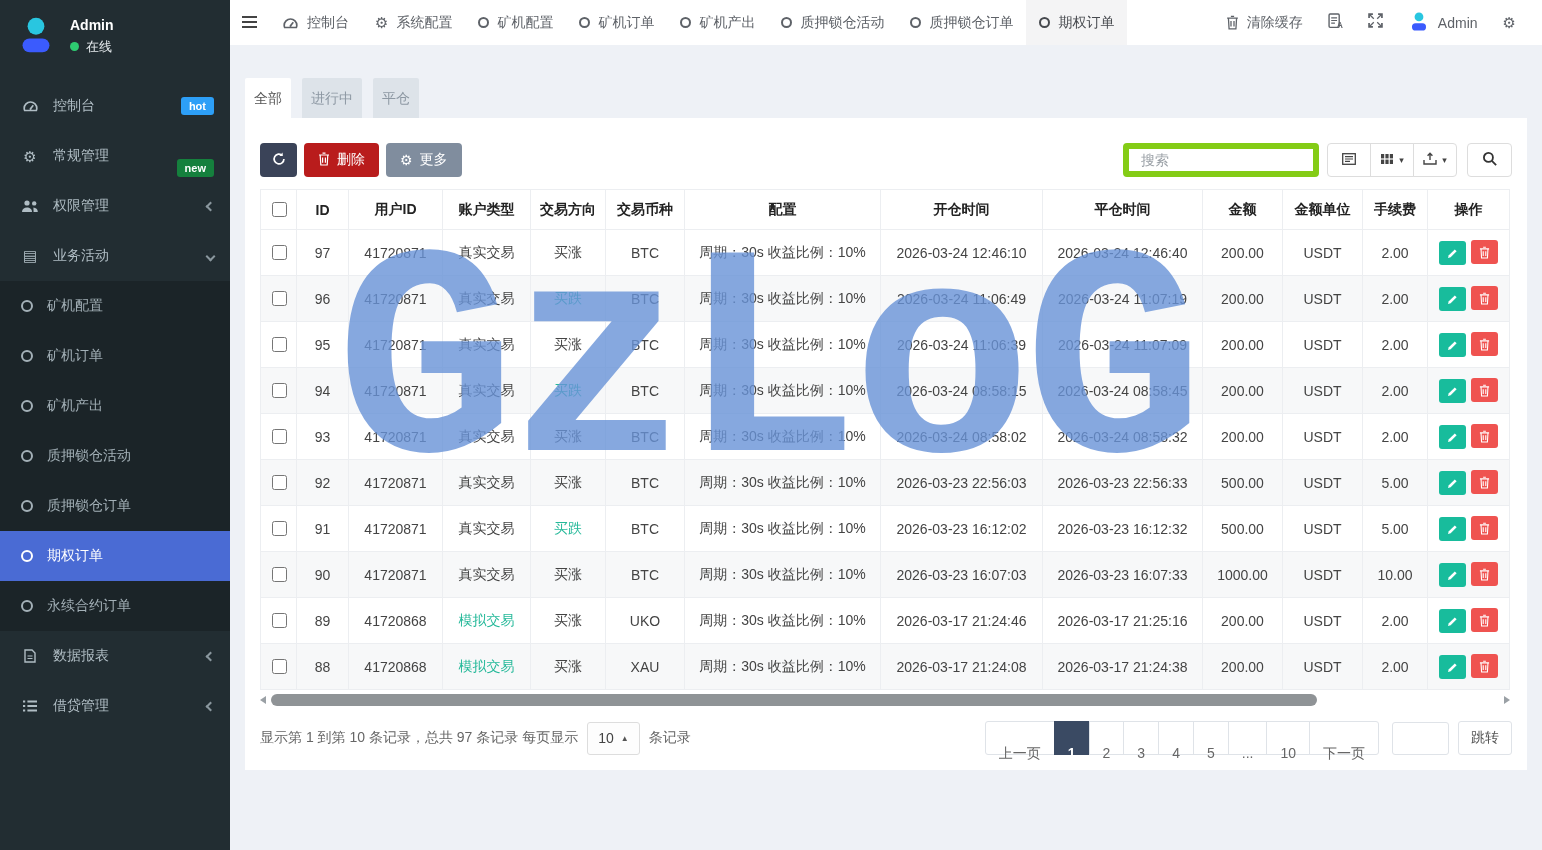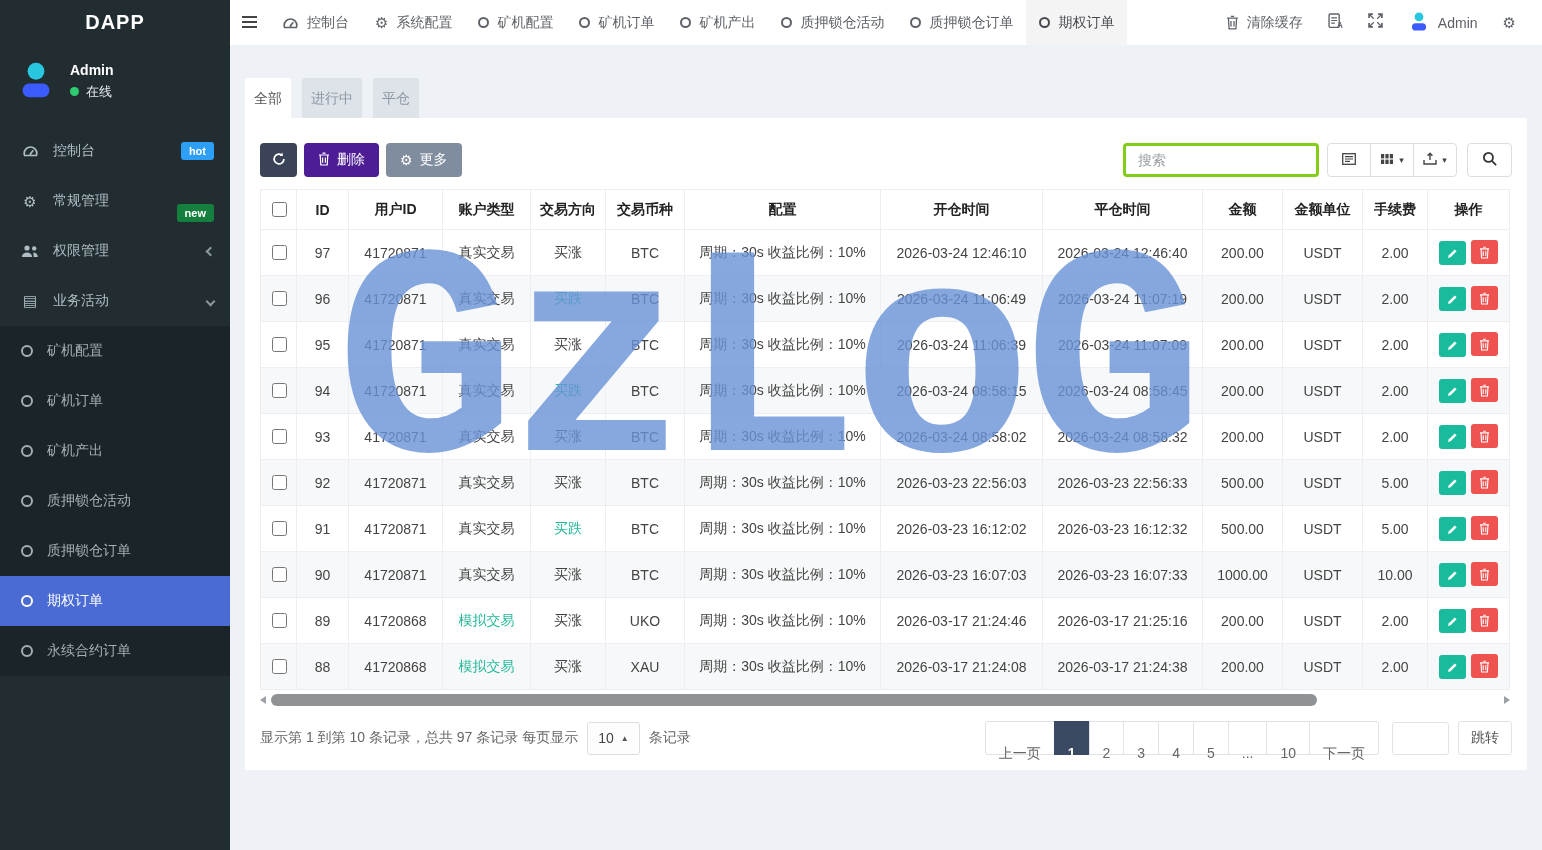--- a/index.html
+++ b/index.html
@@ -43,25 +43,25 @@
   
   .content{position:absolute;left:230px;top:45px;right:0;bottom:0;background:#eef1f6;overflow:hidden}
   .tabs-row{margin:33px 15px 0;display:flex}
   .tab{height:40px;line-height:40px;padding:0 9px;font-size:14px;color:#8d98a3;background:#dde3e9;margin-right:11px;cursor:pointer;border-radius:2px 2px 0 0}
   .tab.active{background:#fff;color:#555}
   .card{margin:0 15px;background:#fff;padding:10px 15px 15px;min-height:628px}
 
   .toolbar{display:flex;align-items:center;margin:15px 0 12px}
   .btn{height:34px;border:none;border-radius:4px;color:#fff;font-size:14px;display:inline-flex;align-items:center;gap:7px;padding:0 14px;cursor:pointer;margin-right:7px;font-family:inherit}
   .btn-refresh{background:#3a4358;width:37px;justify-content:center;padding:0}
-  .btn-delete{background:#4c1d95}
+  .btn-delete{background:#b91c1c}
   .btn-more{background:#808d9e}
   .btn .gear-glyph{font-size:14px;color:#fff}
   .tb-search{margin-left:auto;display:flex;align-items:center}
-  .search-input{width:196px;height:34px;border:3px solid #84cc16;border-radius:4px;padding:0 12px;font-size:14px;color:#3b82f6;outline:none;font-family:inherit}
+  .search-input{width:196px;height:34px;border:6px solid #84cc16;border-radius:4px;padding:0 12px;font-size:14px;color:#3b82f6;outline:none;font-family:inherit}
   .search-input::placeholder{color:#9aa0a6}
   .btn-group{display:flex;margin-left:8px}
   .gbtn{height:34px;min-width:44px;background:#fff;border:1px solid #ddd;display:flex;align-items:center;justify-content:center;gap:5px;color:#444;margin-left:-1px;cursor:pointer;padding:0 9px}
   .gbtn:first-child{border-radius:4px 0 0 4px;margin-left:0}
   .gbtn:last-child{border-radius:0 4px 4px 0}
   .caret{font-size:9px;color:#444;line-height:1}
   .btn-find{height:34px;width:45px;margin-left:10px;background:#fff;border:1px solid #ddd;border-radius:4px;display:flex;align-items:center;justify-content:center;color:#333;cursor:pointer}
 
   
   table{border-collapse:collapse;table-layout:fixed;width:1249px;font-size:14px}
@@ -97,21 +97,20 @@
 
   
   .watermark{position:absolute;left:246px;top:220px;width:1040px;text-align:center;font-weight:bold;
              font-size:300px;line-height:1;letter-spacing:-8px;color:rgba(104,146,215,0.8);
              z-index:9;pointer-events:none;font-family:Liberation Mono, monospace;user-select:none}
 </style>
 </head>
 <body>
 
 <div class="sidebar">
-  <div class="logo">DAPP</div>
   <div class="user-panel">
     <span>
       <svg width="42" height="42" viewBox="0 0 20 20">
           <circle cx="10" cy="6.3" r="4" fill="#29c6e0"></circle>
           <rect x="3.6" y="12.1" width="12.8" height="6.6" rx="3.3" fill="#3b5bfd"></rect>
         </svg>
     </span>
     <div>
       <div class="user-name">Admin</div>
       <div class="user-status">
@@ -176,20 +175,41 @@
         <span class="ring"></span>
         <span>质押锁仓订单</span>
       </div>
       <div class="s-item active">
         <span class="ring"></span>
         <span>期权订单</span>
       </div>
       <div class="s-item">
         <span class="ring"></span>
         <span>永续合约订单</span>
+      </div>
+    </div>
+  <div id="menu-bottom">
+      <div class="m-item">
+        <span class="icon">
+          <svg width="12" height="14" viewBox="0 0 12 14">
+            <path d="M1 1h7l3 3v9H1z" fill="none" stroke="currentColor" stroke-width="1.4"></path>
+            <path d="M3.5 7h5M3.5 9.5h5" stroke="currentColor" stroke-width="1.2"></path>
+          </svg>
+        </span>
+        <span>数据报表</span>
+        <span class="chev left"></span>
+      </div>
+      <div class="m-item">
+        <span class="icon">
+          <svg width="16" height="12" viewBox="0 0 16 12">
+            <path d="M1 1.5h2.2M5.4 1.5H15M1 6h2.2M5.4 6H15M1 10.5h2.2M5.4 10.5H15" stroke="currentColor" stroke-width="1.9"></path>
+          </svg>
+        </span>
+        <span>借贷管理</span>
+        <span class="chev left"></span>
       </div>
     </div>
 </div>
 
 <div class="topbar">
   <div class="icon-btn">
     <span>
       <svg width="15" height="12" viewBox="0 0 15 12">
           <path d="M0 1h15M0 6h15M0 11h15" stroke="#444" stroke-width="1.8"></path>
         </svg>

